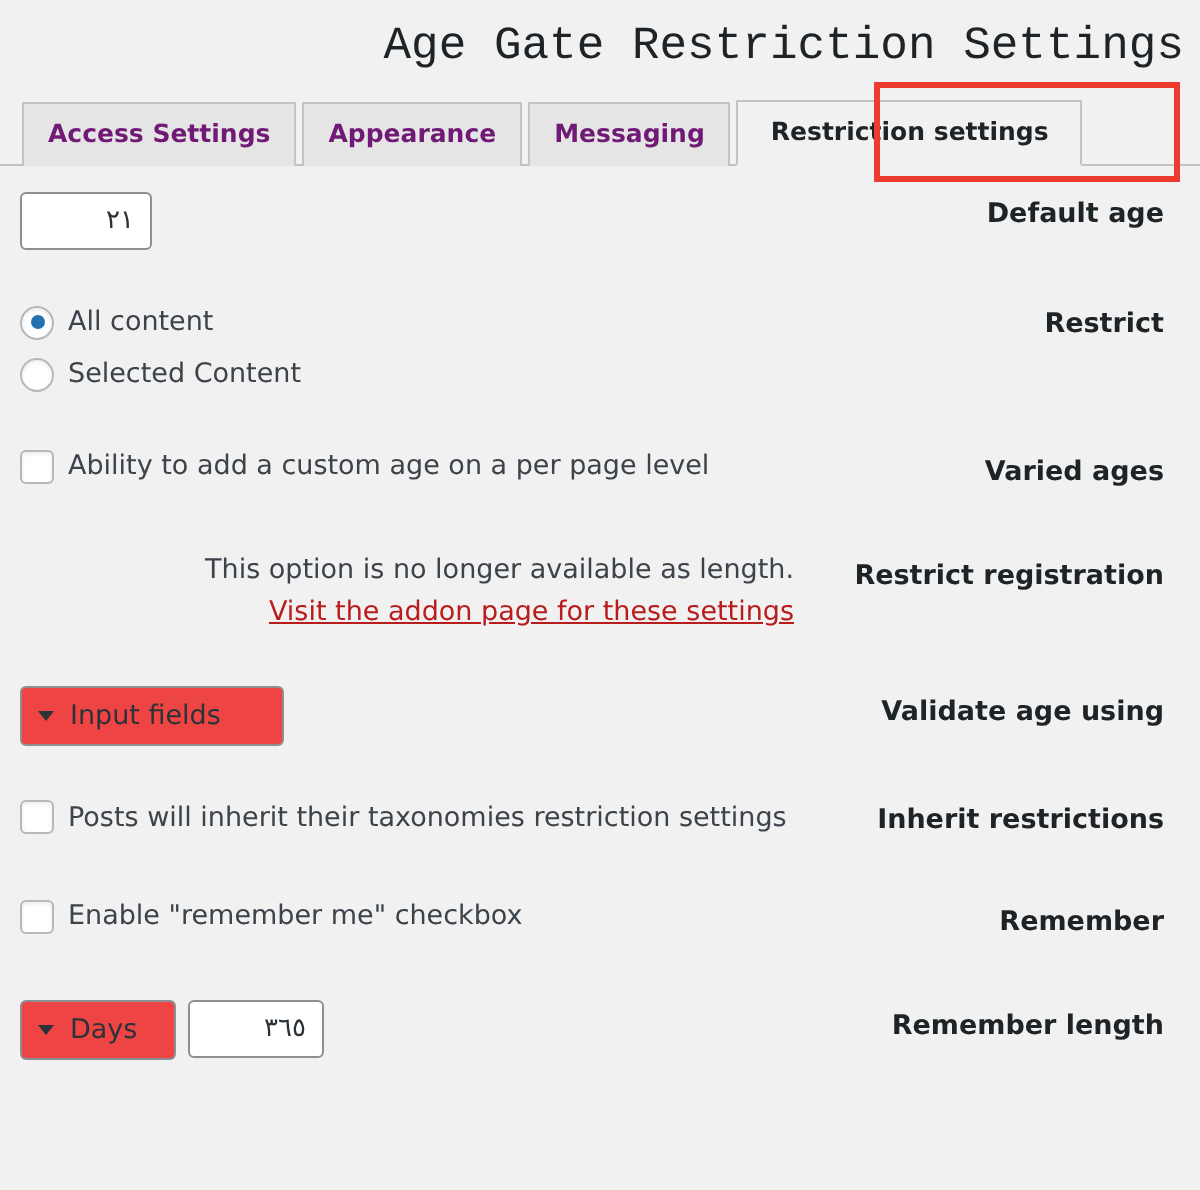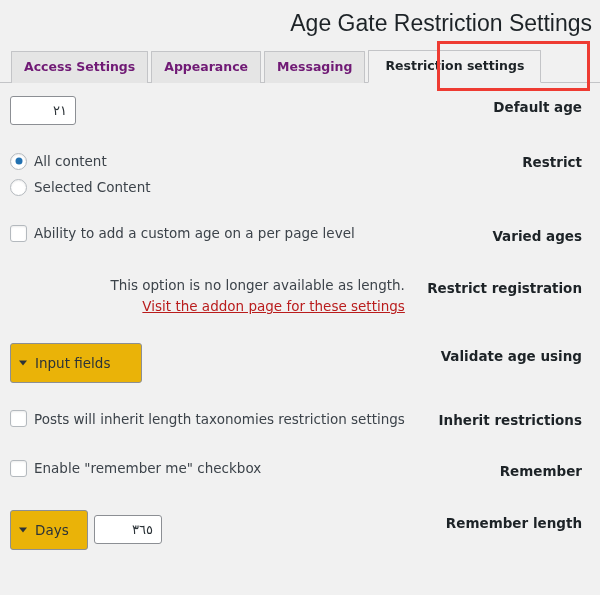--- a/index.html
+++ b/index.html
@@ -17,21 +17,21 @@
 
   
   .page-title {
     text-align: right;
     font-size: 23px;
     font-weight: 400;
     line-height: 1.3;
     color: #1d2327;
     padding: 9px 8px 4px 0;
     margin: 0;
-    font-family: Liberation Sans, sans-serif;
+    font-family: Liberation Mono, monospace;
   }
 
   
   .tabs-wrap {
     position: relative;
     height: 31px;
     margin: 9px 0 0 0;
     padding-left: 11px;
     border-bottom: 1px solid #c3c4c7;
     display: flex;
@@ -138,24 +138,24 @@
   }
   input.txt.w-age { width: 66px; }
   input.txt.w-len { width: 68px; }
 
   
   .sel {
     position: relative;
     display: inline-flex;
     align-items: center;
     justify-content: flex-end;
-    height: 40px;
+    height: 30px;
     min-width: 90px;
     border: 1px solid #8c8f94;
-    background: #eab308;
+    background: #ef4444;
     border-radius: 3px;
     padding: 0 10px 0 24px;
     font-size: 13.5px;
     color: #2c3338;
     font-family: "DejaVu Sans", sans-serif;
     white-space: nowrap;
     cursor: default;
   }
   .sel.w-validate { min-width: 132px; }
   .sel.w-days { min-width: 78px; }
@@ -284,21 +284,21 @@
           <span>Input fields</span>
         </div>
       </div>
     </td>
   </tr>
 
   <tr>
     <th>Inherit restrictions</th>
     <td>
       <div class="field-line">
-        <span class="lbl">Posts will inherit length taxonomies restriction settings</span>
+        <span class="lbl">Posts will inherit their taxonomies restriction settings</span>
         <span class="cbx"></span>
       </div>
     </td>
   </tr>
 
   <tr class="row-tall">
     <th>Remember</th>
     <td>
       <div class="field-line">
         <span class="lbl">Enable "remember me" checkbox</span>

